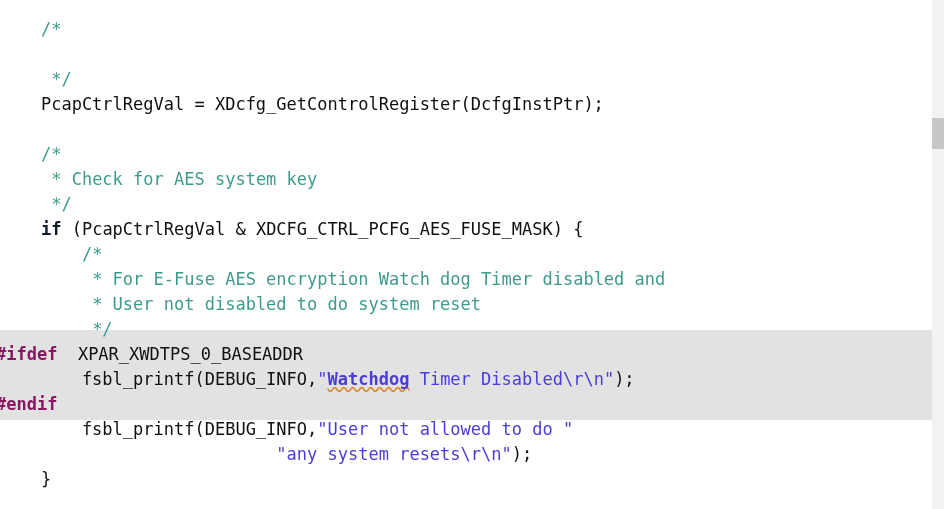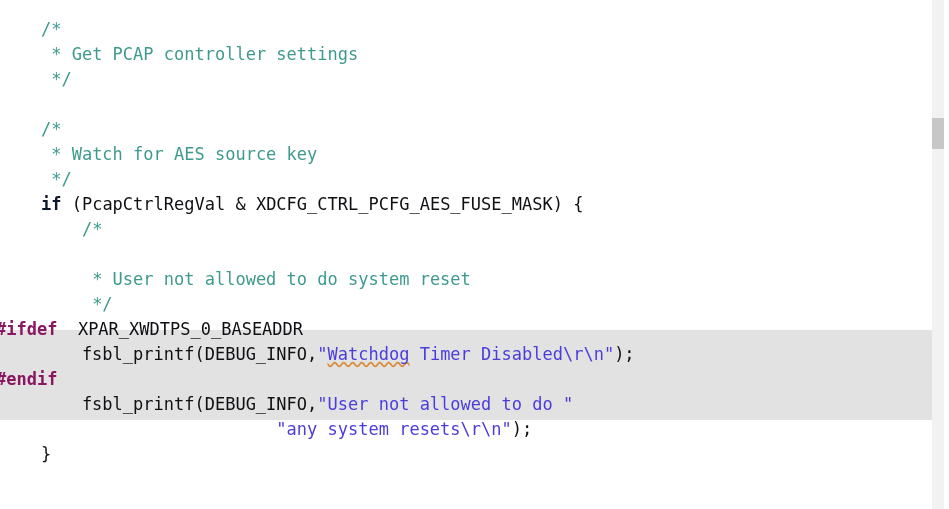--- a/index.html
+++ b/index.html
@@ -54,20 +54,21 @@
   
   .tok-comment  { color: #3f9a8e; }
   .tok-keyword  { color: #0f172a; font-weight: bold; }
   .tok-preproc  { color: #8a1761; font-weight: bold; }
   .tok-string   { color: #4b3ddb; }
   .tok-plain    { color: #101014; }
 
   .misspelled {
     text-decoration: underline wavy #d98c3a;
     text-decoration-skip-ink: none;
+    font-weight: bold;
   }
 
   
   #scrollbar-track {
     position: absolute;
     right: 5px;
     top: 0;
     width: 12px;
     height: 509px;
     background: #f2f2f2;
@@ -93,30 +94,31 @@
 </style>
 </head>
 <body>
 
 <div id="editor" style="background: rgb(255, 255, 255);">
 
   <div id="highlight-band" style="background: rgb(226, 226, 226);"></div>
 
   <div id="code-layer">
       <div class="code-line"><span class="tok-plain">    </span><span class="tok-comment">/*</span></div>
-      <div class="code-line"><span class="tok-plain">    </span><span class="tok-comment"> * Get PCAP controller settings</span></div>
+      <div class="code-line"><span class="tok-plain">    </span></div>
       <div class="code-line"><span class="tok-plain">    </span><span class="tok-comment"> */</span></div>
+      <div class="code-line"><span class="tok-plain">    PcapCtrlRegVal = XDcfg_GetControlRegister(DcfgInstPtr);</span></div>
       <div class="code-line">&nbsp;</div>
       <div class="code-line"><span class="tok-plain">    </span><span class="tok-comment">/*</span></div>
-      <div class="code-line"><span class="tok-plain">    </span><span class="tok-comment"> * Watch for AES source key</span></div>
+      <div class="code-line"><span class="tok-plain">    </span><span class="tok-comment"> * Check for AES system key</span></div>
       <div class="code-line"><span class="tok-plain">    </span><span class="tok-comment"> */</span></div>
       <div class="code-line"><span class="tok-plain">    </span><span class="tok-keyword">if</span><span class="tok-plain"> (PcapCtrlRegVal &amp; XDCFG_CTRL_PCFG_AES_FUSE_MASK) {</span></div>
       <div class="code-line"><span class="tok-plain">        </span><span class="tok-comment">/*</span></div>
-      <div class="code-line"><span class="tok-plain">        </span></div>
-      <div class="code-line"><span class="tok-plain">        </span><span class="tok-comment"> * User not allowed to do system reset</span></div>
+      <div class="code-line"><span class="tok-plain">        </span><span class="tok-comment"> * For E-Fuse AES encryption Watch dog Timer disabled and</span></div>
+      <div class="code-line"><span class="tok-plain">        </span><span class="tok-comment"> * User not disabled to do system reset</span></div>
       <div class="code-line"><span class="tok-plain">        </span><span class="tok-comment"> */</span></div>
       <div class="code-line" style="margin-left: -4px;"><span class="tok-preproc">#ifdef</span><span class="tok-plain">  XPAR_XWDTPS_0_BASEADDR</span></div>
       <div class="code-line"><span class="tok-plain">        fsbl_printf(DEBUG_INFO,</span><span class="tok-string">"</span><span class="tok-string misspelled">Watchdog</span><span class="tok-string"> Timer Disabled\r\n"</span><span class="tok-plain">);</span></div>
       <div class="code-line" style="margin-left: -4px;"><span class="tok-preproc">#endif</span></div>
       <div class="code-line"><span class="tok-plain">        fsbl_printf(DEBUG_INFO,</span><span class="tok-string">"User not allowed to do "</span></div>
       <div class="code-line"><span class="tok-plain">                           </span><span class="tok-string">"any system resets\r\n"</span><span class="tok-plain">);</span></div>
       <div class="code-line"><span class="tok-plain">    }</span></div>
     </div>
 
   <div id="right-gutter"></div>

